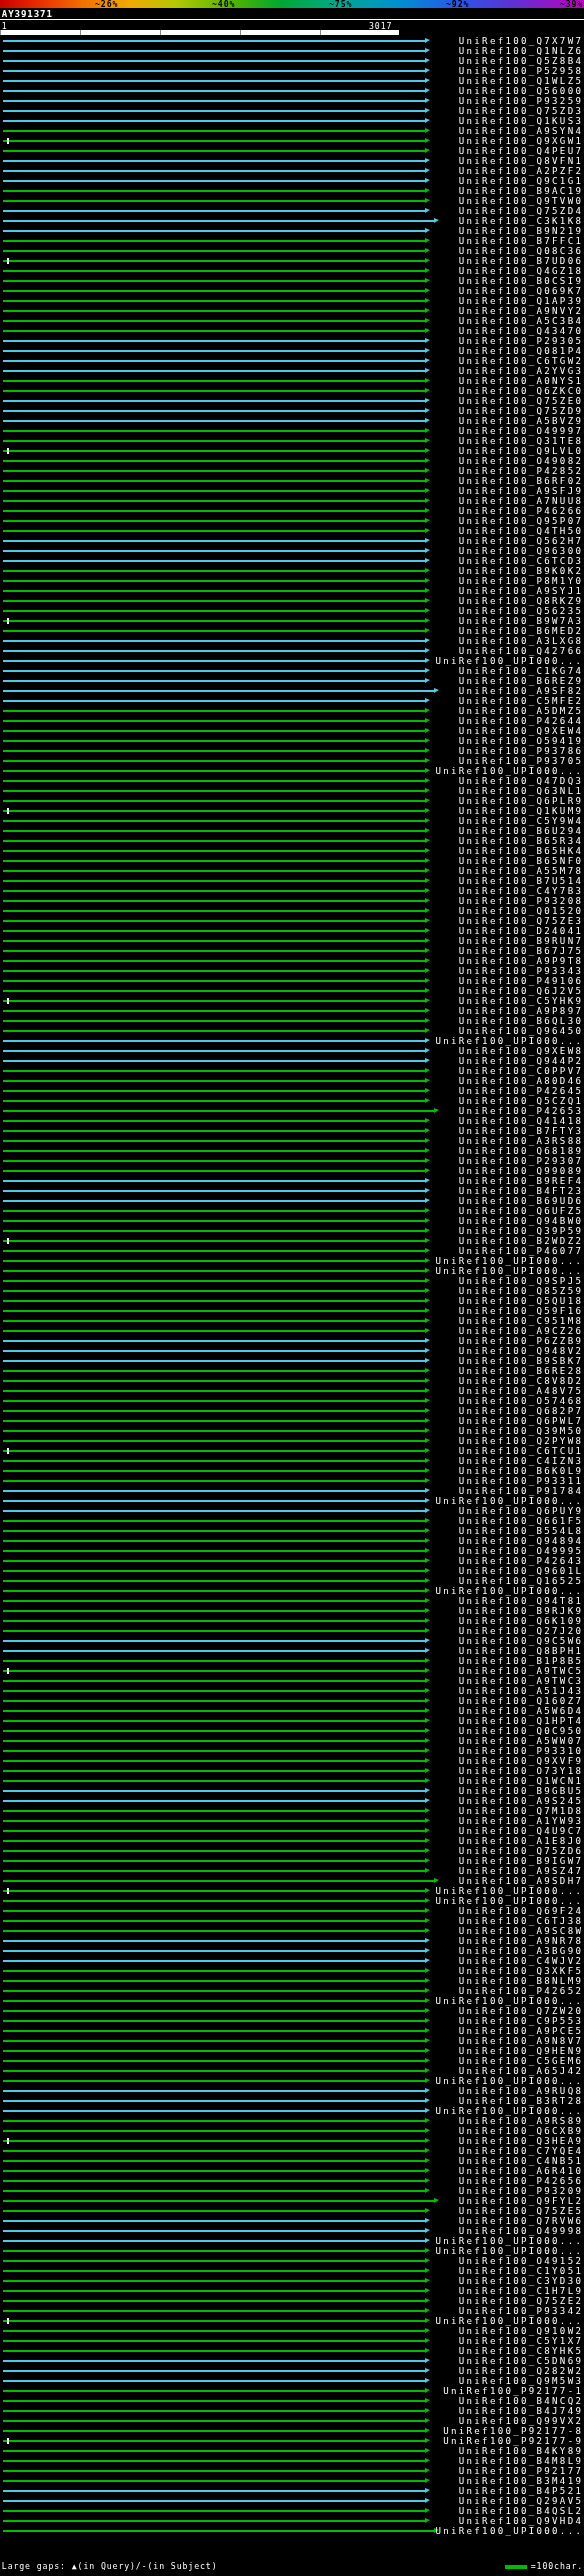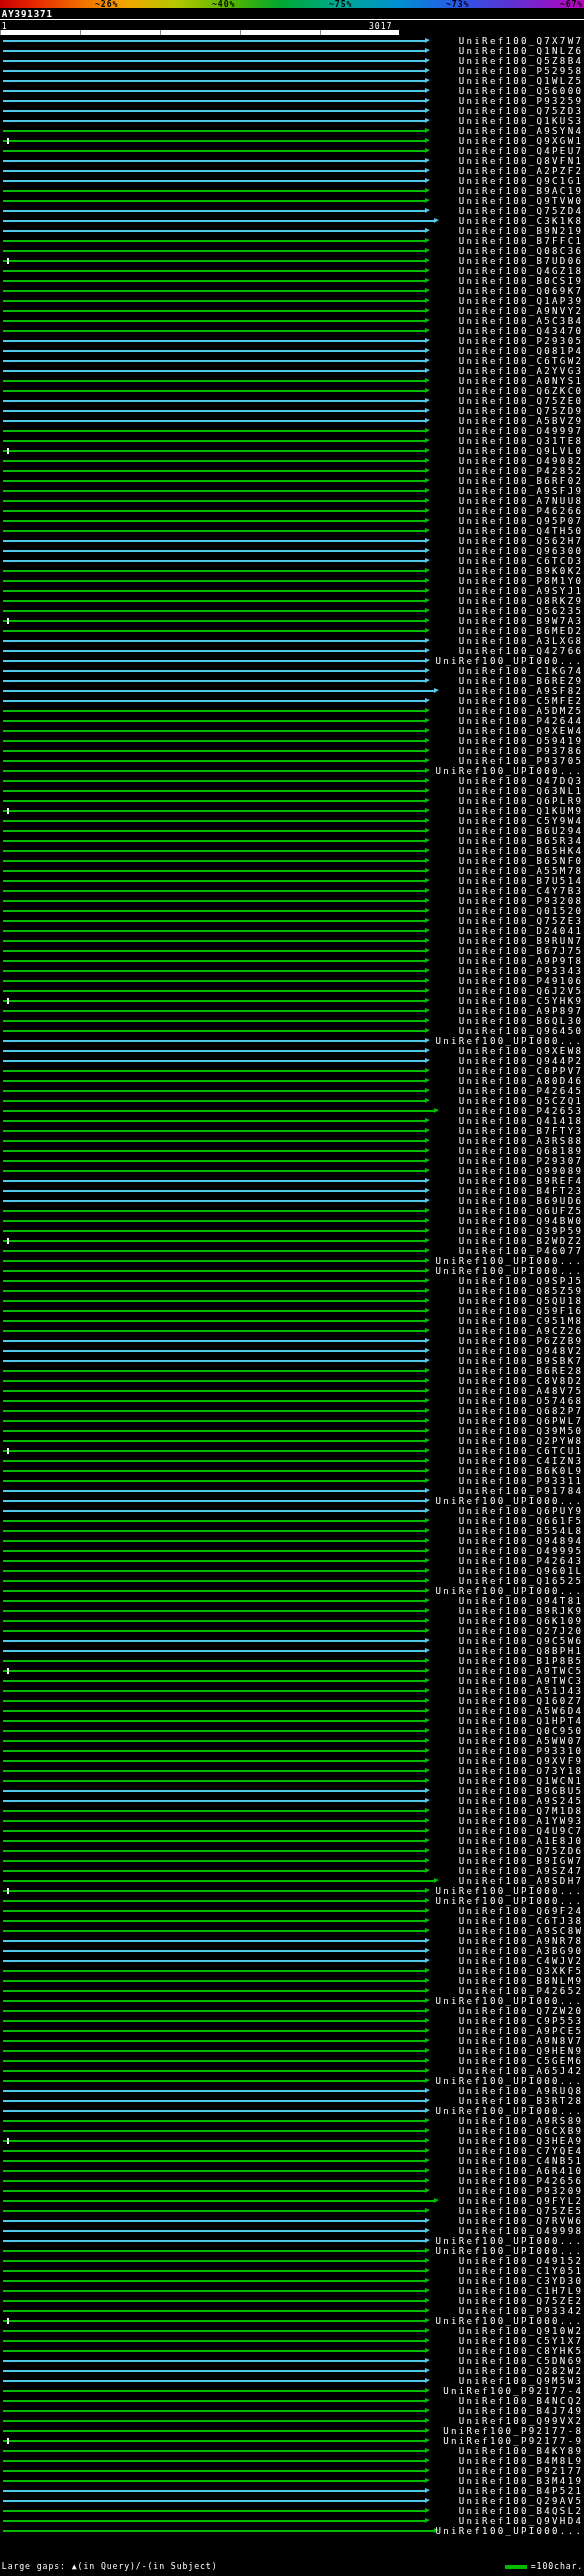--- a/index.html
+++ b/index.html
@@ -39,22 +39,22 @@
   .scalelegend{position:absolute;right:1.8px;bottom:4.6px;color:#fff;font-size:8.2px;letter-spacing:0.9px;}
   .swatch{display:inline-block;width:22px;height:4.6px;vertical-align:middle;margin-right:3.7px;}
 </style>
 </head>
 <body>
 
 <div class="scalebar">
   <span class="scalelabel sl0">~26%</span>
   <span class="scalelabel sl1">~40%</span>
   <span class="scalelabel sl2">~75%</span>
-  <span class="scalelabel sl3">~73%</span>
-  <span class="scalelabel sl4">~67%</span>
+  <span class="scalelabel sl3">~92%</span>
+  <span class="scalelabel sl4">~39%</span>
 </div>
 
 <div class="qname">AY391371</div>
 <div class="sepline"></div>
 <span class="rulerstart">1</span>
 <span class="rulerend">3017</span>
 <div class="querybar"></div>
 
 <div class="rows">
     <div class="arow">
@@ -1240,21 +1240,21 @@
       <span class="rlabel">UniRef100_Q282W2</span>
     </div>
     <div class="arow">
       <div class="bar" style="background: rgb(80, 200, 232); width: 422px;"></div>
       <div class="arrowhead" style="border-left-color: rgb(80, 200, 232); left: 425px;"></div>
       <span class="rlabel">UniRef100_Q9M5W3</span>
     </div>
     <div class="arow">
       <div class="bar" style="background: rgb(0, 188, 0); width: 422px;"></div>
       <div class="arrowhead" style="border-left-color: rgb(0, 188, 0); left: 425px;"></div>
-      <span class="rlabel">UniRef100_P92177-4</span>
+      <span class="rlabel">UniRef100_P92177-1</span>
     </div>
     <div class="arow">
       <div class="bar" style="background: rgb(0, 188, 0); width: 422px;"></div>
       <div class="arrowhead" style="border-left-color: rgb(0, 188, 0); left: 425px;"></div>
       <span class="rlabel">UniRef100_B4NCQ2</span>
     </div>
     <div class="arow">
       <div class="bar" style="background: rgb(0, 188, 0); width: 422px;"></div>
       <div class="arrowhead" style="border-left-color: rgb(0, 188, 0); left: 425px;"></div>
       <span class="rlabel">UniRef100_B4J749</span>

